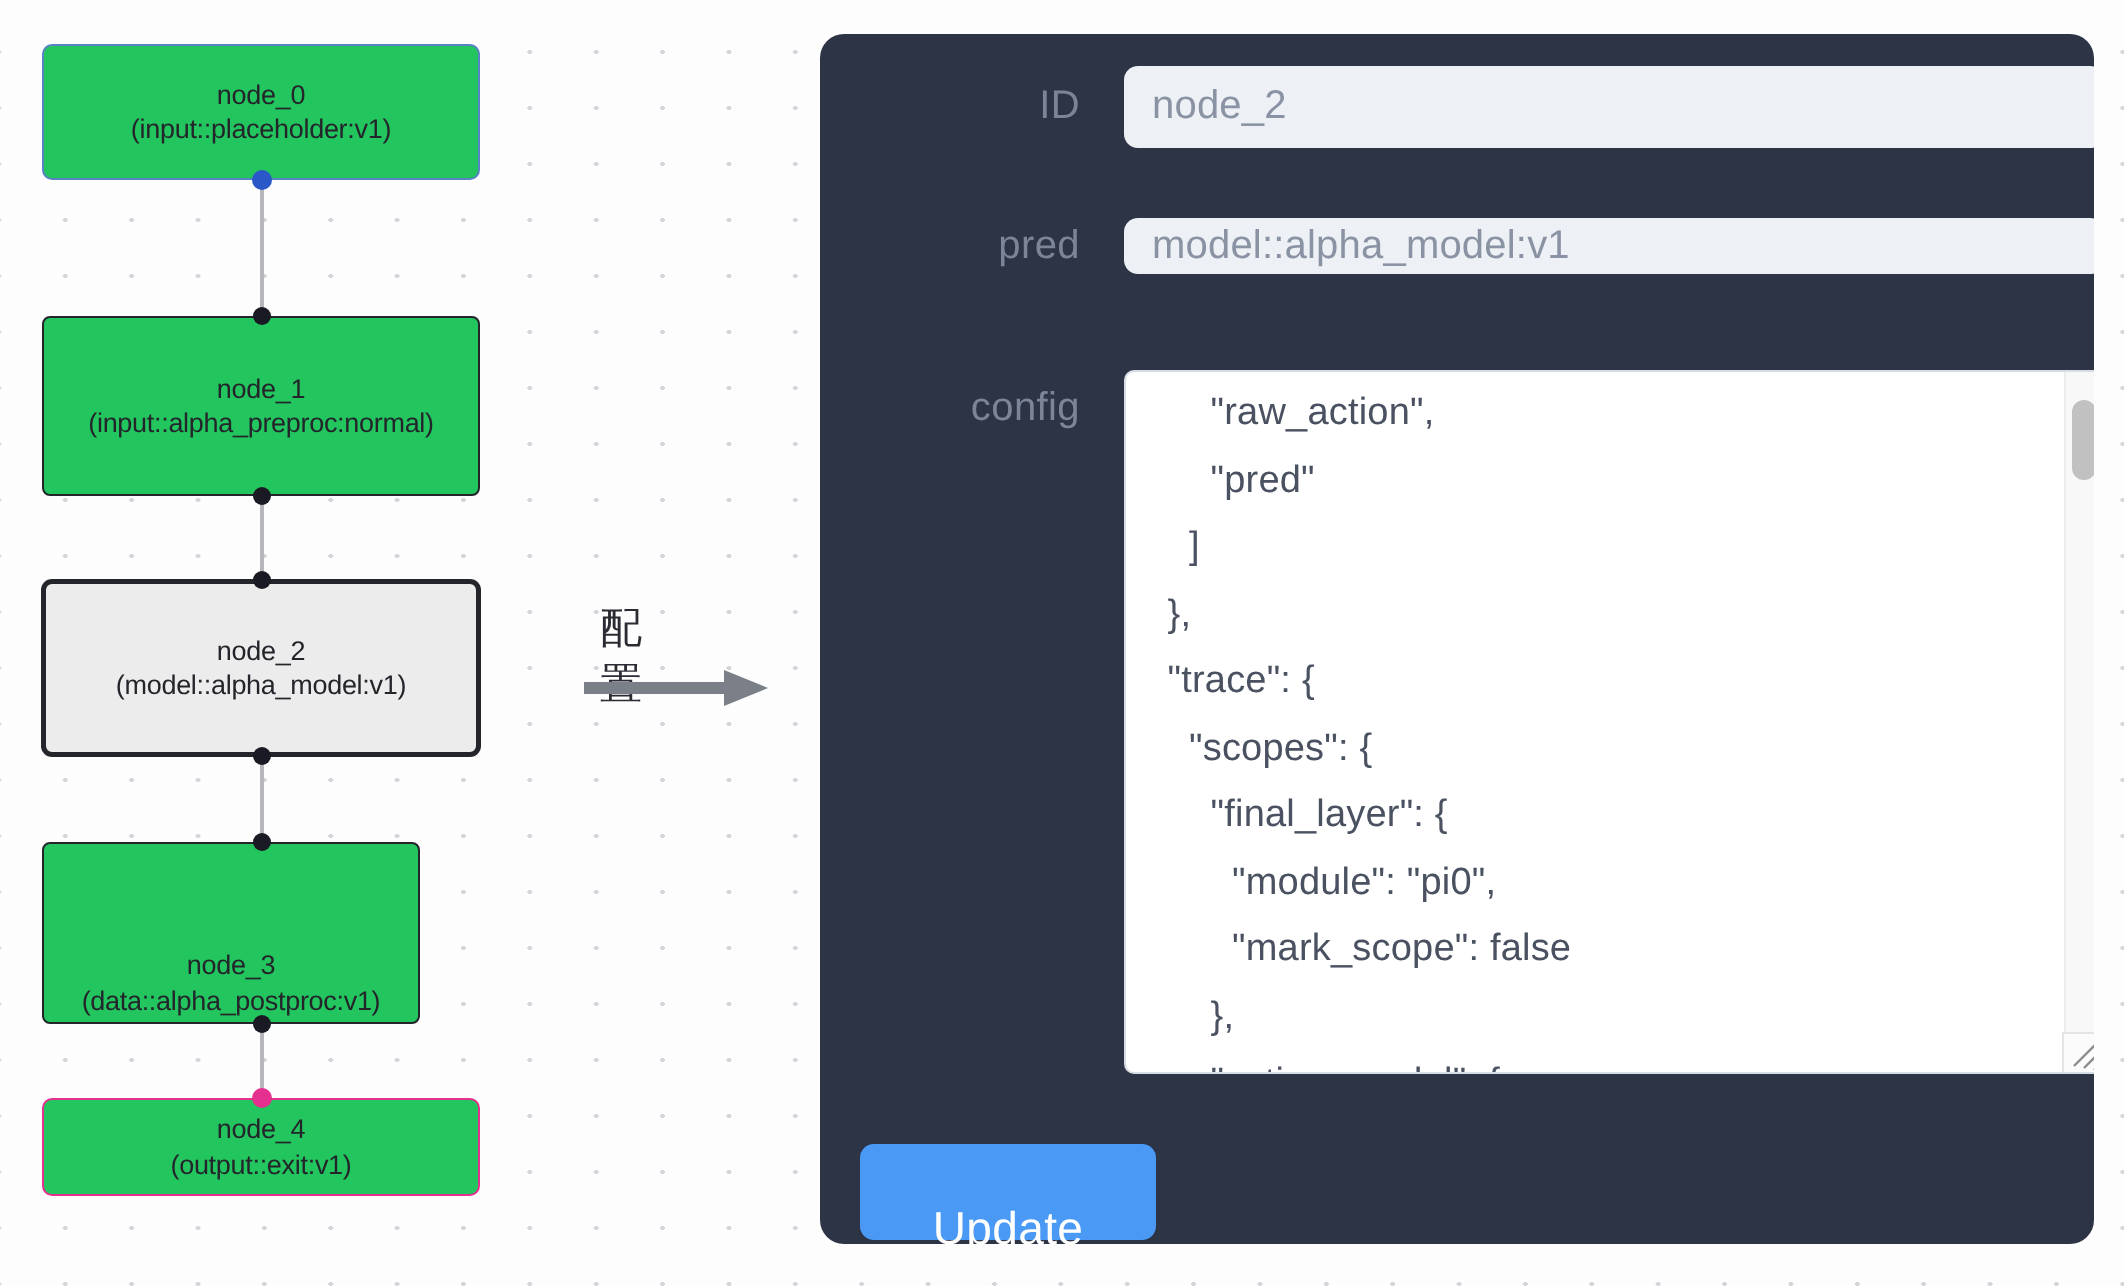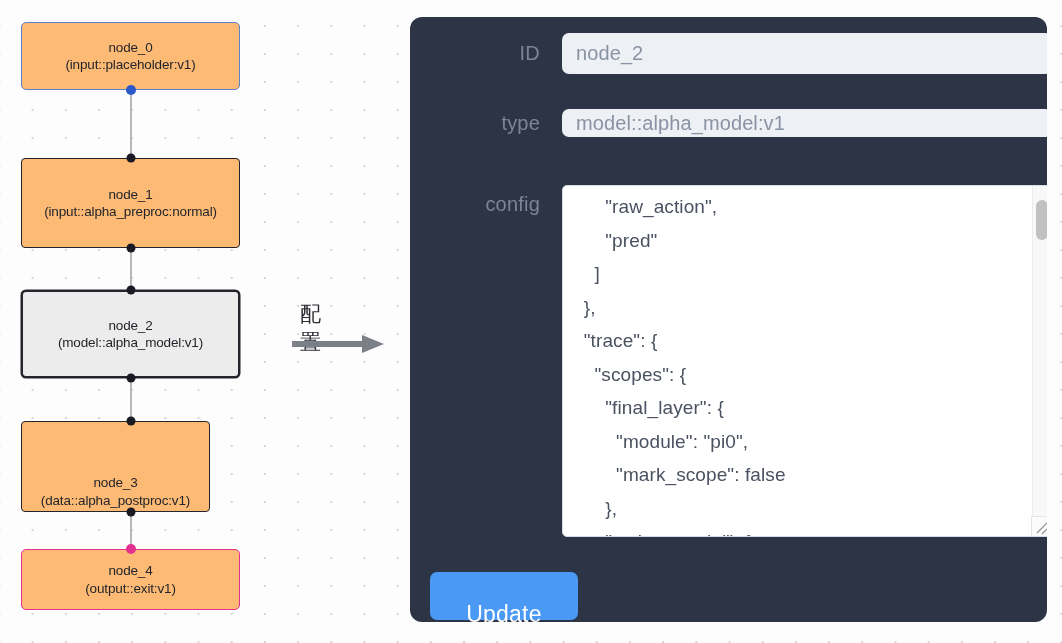--- a/index.html
+++ b/index.html
@@ -26,21 +26,21 @@
     background-color: #fdfdfd;
     background-image: radial-gradient(circle, #d2d5da 1.05px, transparent 1.15px);
     background-size: 33.2px 28.0px;
     background-position: 16px 12px;
   }
 
   
   .node {
     position: absolute;
     box-sizing: border-box;
-    background: #fdba74;
+    background: #22c55e;
     border: 1.3px solid #23252b;
     border-radius: 4px;
     display: flex;
     align-items: center;
     justify-content: center;
     text-align: center;
     color: #23252b;
     font-size: 13.5px;
     line-height: 17.5px;
     letter-spacing: -0.15px;
@@ -274,21 +274,21 @@
 
 <div class="node" style="left:21px; top:421px; width:189px; height:91px;align-items:flex-end;">
   <span class="node-text">
     <span class="node-title">node_3</span>
     <span class="node-sub">(data::alpha_postproc:v1)</span>
   </span>
 </div>
 <div class="handle" style="left:130.5px; top:421px;"></div>
 <div class="handle" style="left:130.5px; top:512px;"></div>
 
-<div class="node output-node" style="left:21px; top:549px; width:219px; height:61px;">
+<div class="node output-node" style="left:21px; top:549px; width:219px; height:49px;">
   <span class="node-text">
     <span class="node-title">node_4</span>
     <span class="node-sub">(output::exit:v1)</span>
   </span>
 </div>
 <div class="handle pink" style="left:130.5px; top:549px;"></div>
 
 <div id="transition-group">
   <div id="transition-label">配置</div>
   <svg id="transition-arrow" viewBox="0 0 96 22" xmlns="http://www.w3.org/2000/svg">
@@ -297,21 +297,21 @@
 </div>
 
 <div id="config-panel">
 
   <div class="field-row" id="row-id">
     <div class="field-label">ID</div>
     <input class="field-input" type="text" id="id-input" value="node_2" style="">
   </div>
 
   <div class="field-row" id="row-type">
-    <div class="field-label">type</div>
+    <div class="field-label">pred</div>
     <input class="field-input" type="text" id="type-input" value="model::alpha_model:v1" style="">
   </div>
 
   <div class="field-row" id="row-config">
     <div class="field-label">config</div>
     <div class="textarea-wrap">
       <textarea id="config-textarea" spellcheck="false" style="">      "raw_action",
       "pred"
     ]
   },

